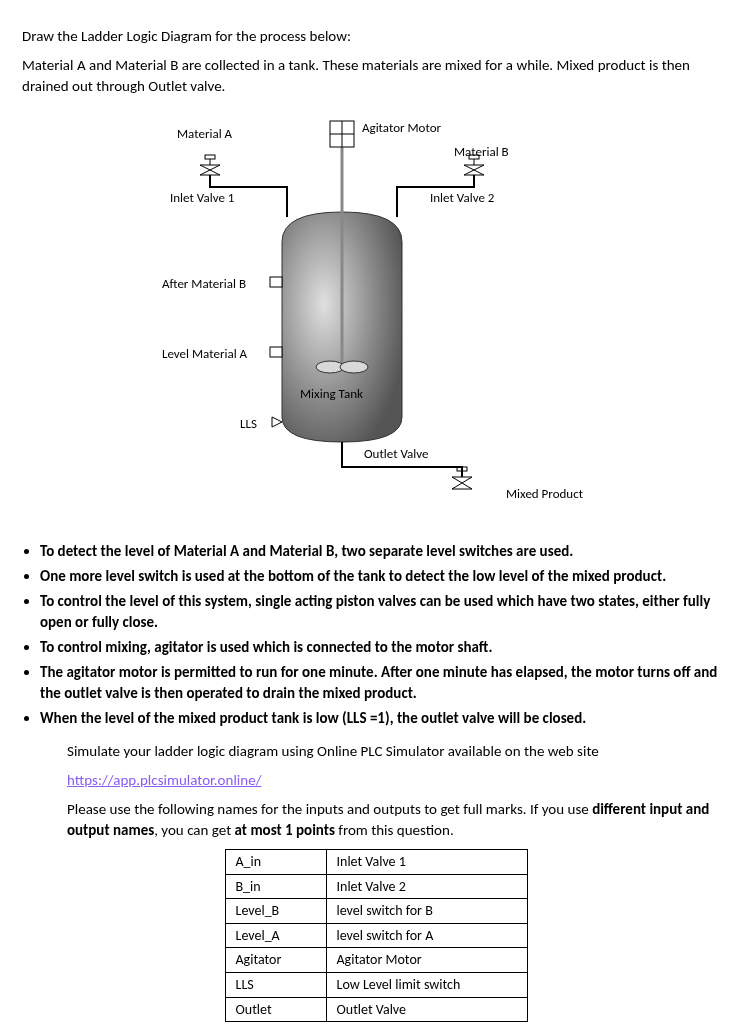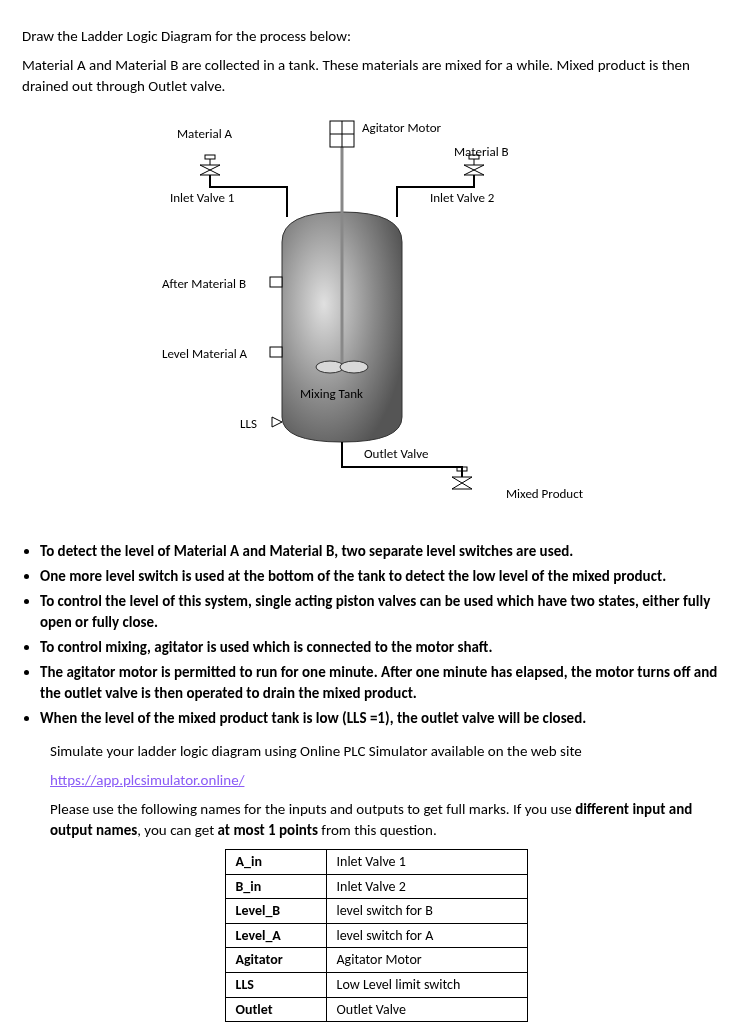--- a/index.html
+++ b/index.html
@@ -20,23 +20,23 @@
     position: relative;
     width: 520px;
     height: 404px;
     margin: 20px auto 20px 60px;
     font-size: 13px;
   }
   .label { position: absolute; white-space: nowrap; }
   svg { position: absolute; left: 0; top: 0; }
   table { border-collapse: collapse; margin: 8px auto 0 auto; }
   td { border: 1px solid #000; padding: 2px 10px; font-size: 14px; }
-  td:first-child { font-weight: bold; width: 80px; }
+  td:first-child { font-weight: normal; width: 80px; }
   td:last-child { width: 180px; }
-  .indent { margin-left: 28px; }
+  .indent { margin-left: 45px; }
 </style>
 </head>
 <body>
 
 <p>Draw the Ladder Logic Diagram for the process below:</p>
 <p>Material A and Material B are collected in a tank. These materials are mixed for a while. Mixed product is then drained out through Outlet valve.</p>
 
 <div class="diagram">
   <svg width="520" height="404">
     <defs>

